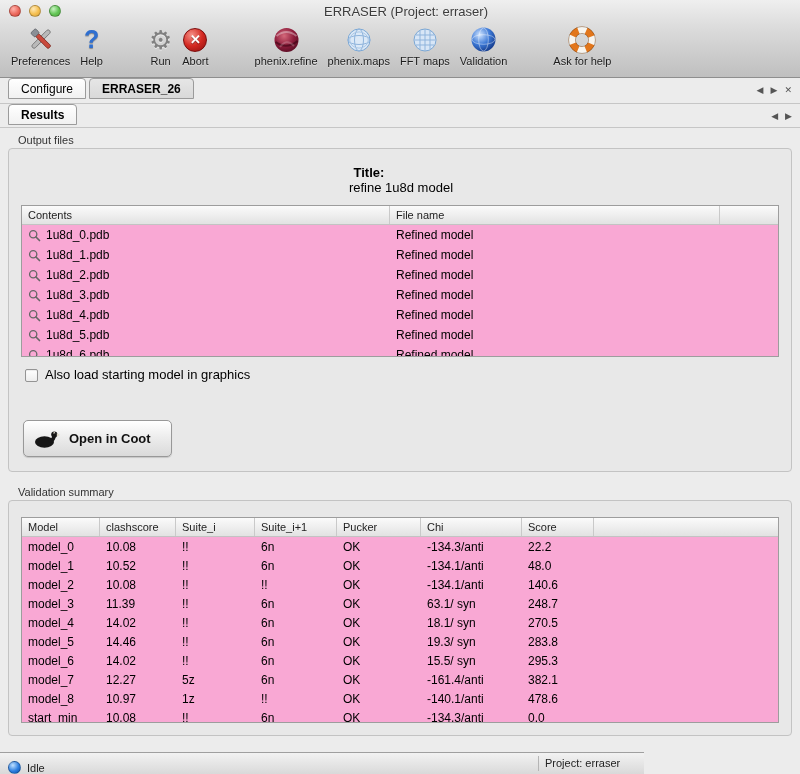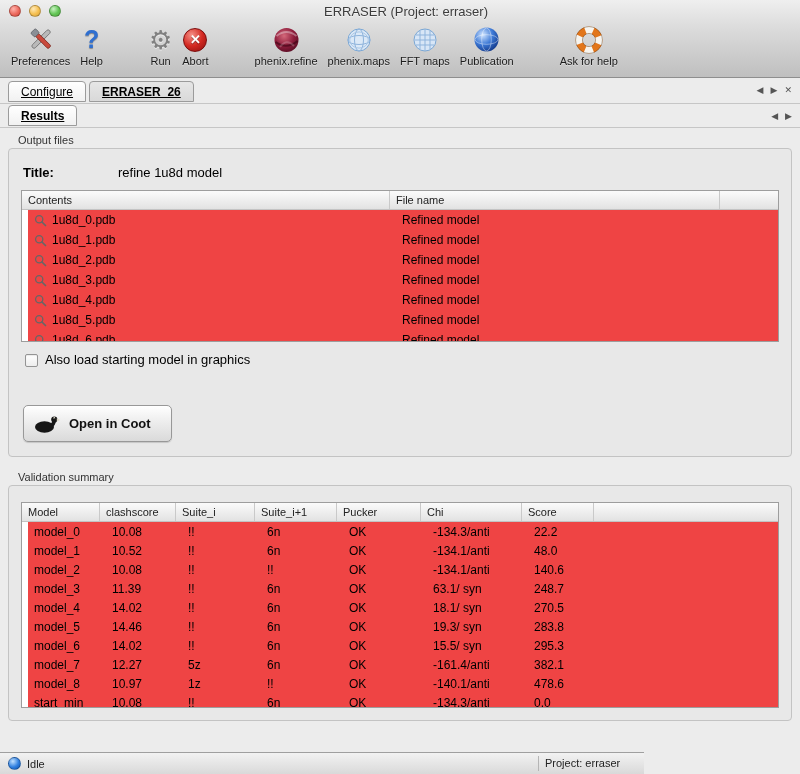--- a/index.html
+++ b/index.html
@@ -52,24 +52,23 @@
     display: flex; align-items: center; justify-content: center;
     color: #fff; font-size: 13px; font-weight: bold; line-height: 1;
     text-shadow: 0 1px 1px rgba(0,0,0,.4);
   }
 
   
   .tabstrip {
     position: relative;
     height: 26px;
     padding-left: 8px;
-    display: flex; align-items: flex-end;
+    display: flex; 
     border-bottom: 1px solid #c6c6c6;
     background: #ececec;
-    text-decoration: underline;
   }
   .tabstrip.second { height: 24px; }
   .tab {
     height: 21px; line-height: 20px;
     padding: 0 12px;
     border: 1px solid #9b9b9b; border-radius: 4px 4px 0 0;
     margin-right: 3px; margin-bottom: 1px;
     font-size: 12px;
     background: linear-gradient(#e6e6e6, #d9d9d9);
   }
@@ -84,21 +83,21 @@
   
   .groupbox { margin: 6px 8px 0 8px; }
   .group-label { font-size: 11px; color: #333; margin: 0 0 2px 10px; }
   .group-body {
     border: 1px solid #c3c3c3; border-radius: 4px;
     background: rgba(0,0,0,0.015);
     padding: 12px;
   }
 
   
-  .form-row { display: flex; align-items: center; margin: 4px 0 10px 2px; }
+  .form-row { display: flex; align-items: center; margin: 4px 0 10px 2px; flex-direction: column; }
   .form-label { font-weight: bold; font-size: 13px; width: 95px; }
   .form-value { font-size: 13px; }
   .browse-btn {
     margin-left: 14px;
     width: 34px; height: 21px;
     border: 1px solid #9a9a9a; border-radius: 4px;
     background: linear-gradient(#ffffff, #e4e4e4);
     display: flex; align-items: center; justify-content: center;
     box-shadow: 0 1px 0 rgba(255,255,255,.7) inset;
   }
@@ -121,21 +120,21 @@
   }
   .thead .hcell {
     display: flex; align-items: center;
     padding-left: 6px;
     border-right: 1px solid #c9c9c9;
     overflow: hidden; white-space: nowrap;
   }
   .thead .hcell:last-child { border-right: none; }
   .file-grid { grid-template-columns: 368px 330px 1fr; }
   .val-grid  { grid-template-columns: 78px 76px 79px 82px 84px 101px 72px 1fr; }
-  .trow { display: grid; align-items: center; font-size: 12px; background: #ef4444; margin-left: 6px; }
+  .trow { display: grid; align-items: center; font-size: 12px; background: #f9a8d4; }
   .file-table .trow { height: 20px; }
   .val-table .trow { height: 19px; }
   .cell { padding-left: 6px; white-space: nowrap; overflow: hidden; }
   .file-cell { display: flex; align-items: center; gap: 5px; }
 
   
   .check-row { display: flex; align-items: flex-end; gap: 7px; margin: 10px 0 0 4px; font-size: 13px; }
   .checkbox {
     width: 13px; height: 13px;
     border: 1px solid #949494; border-radius: 2px;
@@ -153,21 +152,21 @@
     box-shadow: inset 0 1px 0 rgba(255,255,255,.8), 0 1px 1px rgba(0,0,0,.15);
     font-size: 13px; font-weight: bold; color: #111; margin-top: 23px;
   }
 
   
   .statusbar {
     position: absolute; left: 0; bottom: 0;
     width: 644px; height: 22px;
     border-top: 1px solid #9f9f9f;
     background: linear-gradient(#f2f2f2, #d9d9d9);
-    display: flex; align-items: center;
+    display: flex; align-items: flex-end;
     padding: 0 8px; font-size: 11px; color: #222;
   }
   .status-orb {
     width: 13px; height: 13px; border-radius: 50%;
     background: radial-gradient(circle at 35% 30%, #bfe0ff, #2f7fe0 55%, #0b4ea8);
     margin-right: 6px;
     border: 1px solid rgba(0,0,0,.25);
   }
   .status-right { position: absolute; left: 545px; top: 4px; }
   .status-divider { position: absolute; left: 538px; top: 3px; bottom: 3px; width: 1px; background: #b5b5b5; }
@@ -277,21 +276,21 @@
               <stop offset="0%" stop-color="#cfe4ff"></stop>
               <stop offset="55%" stop-color="#3d79d6"></stop>
               <stop offset="100%" stop-color="#143b8c"></stop>
             </radialGradient>
           </defs>
           <circle cx="13.5" cy="13.5" r="12" fill="url(#gglobe)"></circle>
           <ellipse cx="13.5" cy="13.5" rx="11.5" ry="4.8" fill="none" stroke="rgba(255,255,255,.4)"></ellipse>
           <ellipse cx="13.5" cy="13.5" rx="4.8" ry="11.5" fill="none" stroke="rgba(255,255,255,.4)"></ellipse>
         </svg>
       </span>
-      <span class="tb-label">Publication</span>
+      <span class="tb-label">Validation</span>
     </div>
 
     <div class="tb-gap"></div>
 
     <div class="tb-item">
       <span class="tb-icon">
         <svg width="28" height="28" viewBox="0 0 28 28">
           <circle cx="14" cy="14" r="10" fill="none" stroke="#e2761b" stroke-width="7"></circle>
           <circle cx="14" cy="14" r="10" fill="none" stroke="#f7f4ee" stroke-width="7" stroke-dasharray="7.85 7.85" stroke-dashoffset="3.93"></circle>
           <circle cx="14" cy="14" r="13.4" fill="none" stroke="rgba(0,0,0,.3)" stroke-width="0.8"></circle>

